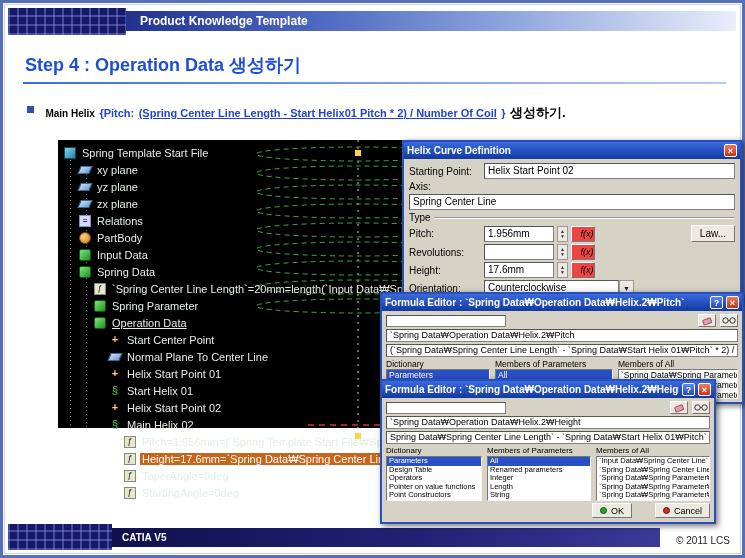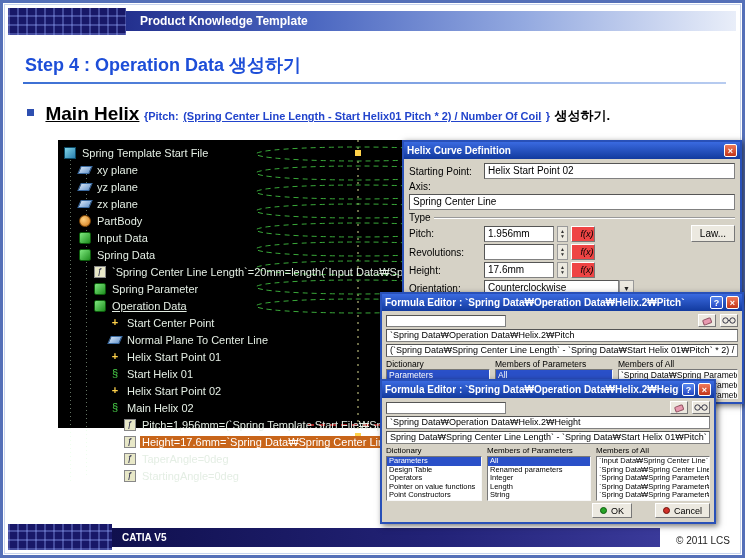--- a/index.html
+++ b/index.html
@@ -15,21 +15,21 @@
   .hbar { position:absolute; left:123px; top:8px; right:6px; height:20px; color:#fff; font-size:12px;
     font-weight:bold; line-height:20px; padding-left:14px;
     background:linear-gradient(90deg,#23308e 0%, #4a66c0 30%, #93a9e0 65%, #e9eef9 100%); }
 
   .step-title { position:absolute; left:22px; top:50px; font-size:18px; font-weight:bold; color:#1d4ed8; }
   .title-rule { position:absolute; left:20px; top:79px; width:703px; height:2px;
     background:linear-gradient(90deg,#3b6fd4,#b8ccf0); }
 
   .bullet-row { position:absolute; left:24px; top:100px; width:706px; white-space:nowrap; }
   .bullet-sq { display:inline-block; width:7px; height:7px; background:#2e4fb0; margin-right:7px; vertical-align:4px; }
-  .b-main { font-size:19px; font-weight:bold; color:#000;text-decoration:underline; }
+  .b-main { font-size:10px; font-weight:bold; color:#000; }
   .b-f { font-size:11px; font-weight:bold; color:#2244cc; }
   .b-f.u { text-decoration:underline; }
   .b-suffix { font-size:13px; font-weight:bold; color:#000; }
 
   
   .viewport { position:absolute; left:55px; top:137px; width:586px; height:288px; background:#000; z-index:1; }
   .helix-svg { position:absolute; inset:0; }
   .tree { position:absolute; left:0; top:4px; right:0; color:#e4eee4; font-size:11px;
     background-image:repeating-linear-gradient(180deg, rgba(220,255,220,.45) 0 1px, transparent 1px 4px),
                      repeating-linear-gradient(180deg, rgba(220,255,220,.45) 0 1px, transparent 1px 4px);
@@ -167,20 +167,24 @@
         </div>
         <div class="tree-row" style="padding-left: 21px;">
           <span class="tree-icon icon-plane"></span>
           <span class="tree-label">yz plane</span>
         </div>
         <div class="tree-row" style="padding-left: 21px;">
           <span class="tree-icon icon-plane"></span>
           <span class="tree-label">zx plane</span>
         </div>
         <div class="tree-row" style="padding-left: 21px;">
+          <span class="tree-icon icon-relations"></span>
+          <span class="tree-label">Relations</span>
+        </div>
+        <div class="tree-row" style="padding-left: 21px;">
           <span class="tree-icon icon-partbody"></span>
           <span class="tree-label">PartBody</span>
         </div>
         <div class="tree-row" style="padding-left: 21px;">
           <span class="tree-icon icon-geoset"></span>
           <span class="tree-label">Input Data</span>
         </div>
         <div class="tree-row" style="padding-left: 21px;">
           <span class="tree-icon icon-geoset"></span>
           <span class="tree-label">Spring Data</span>

